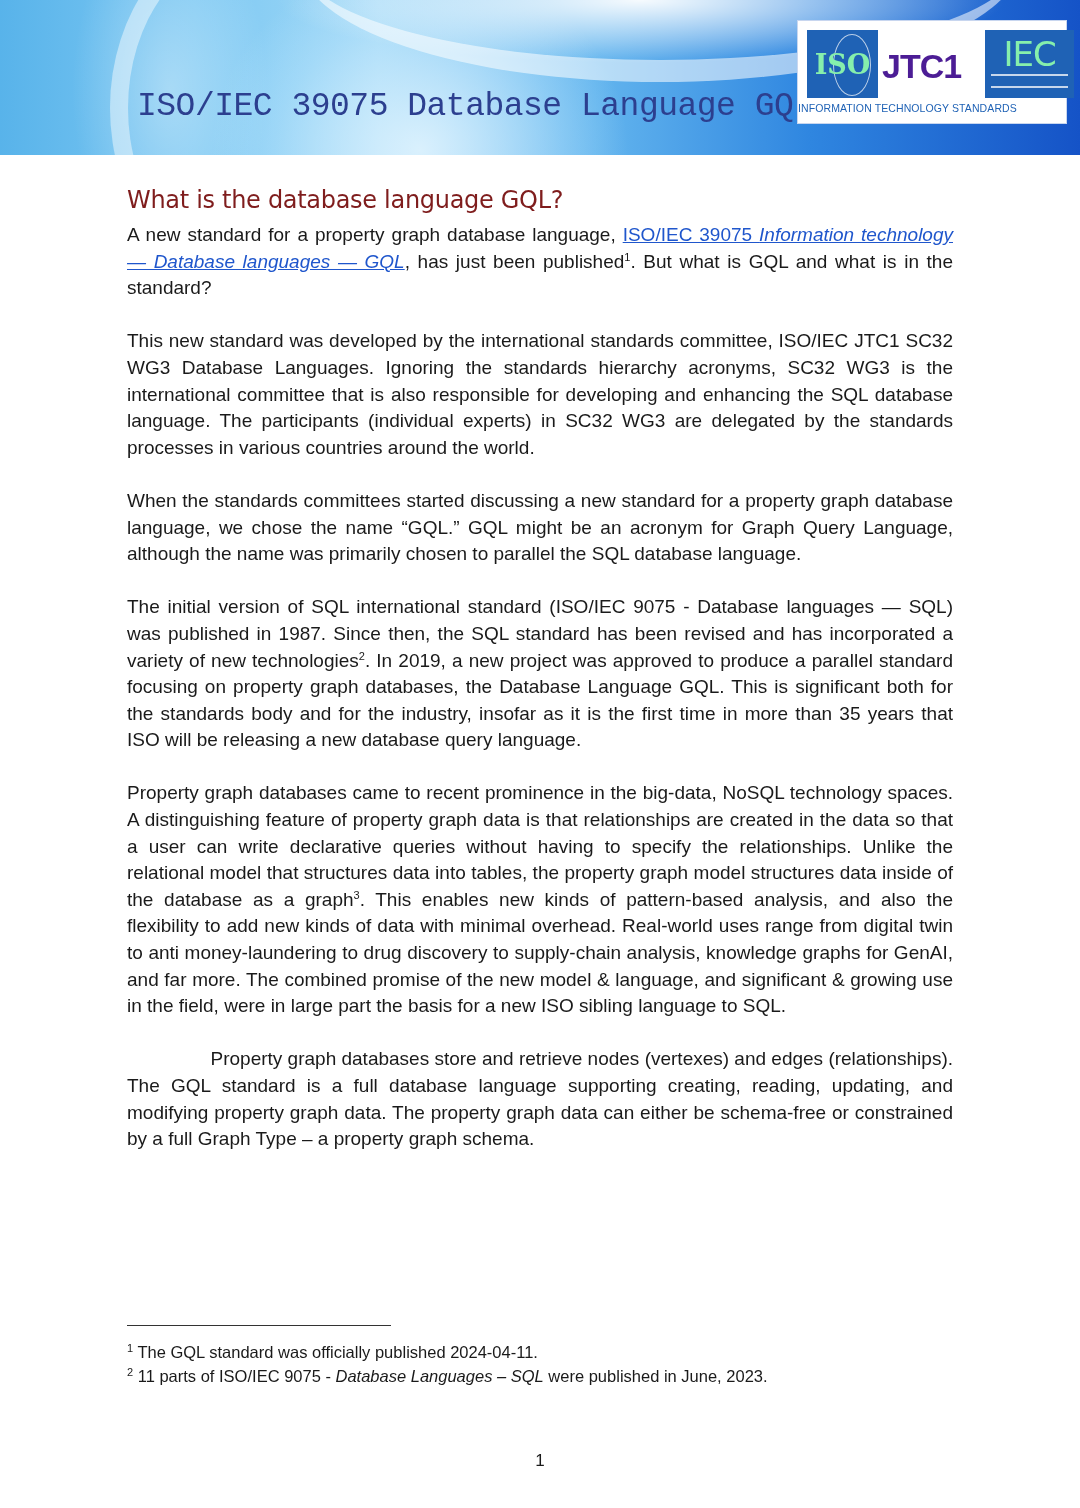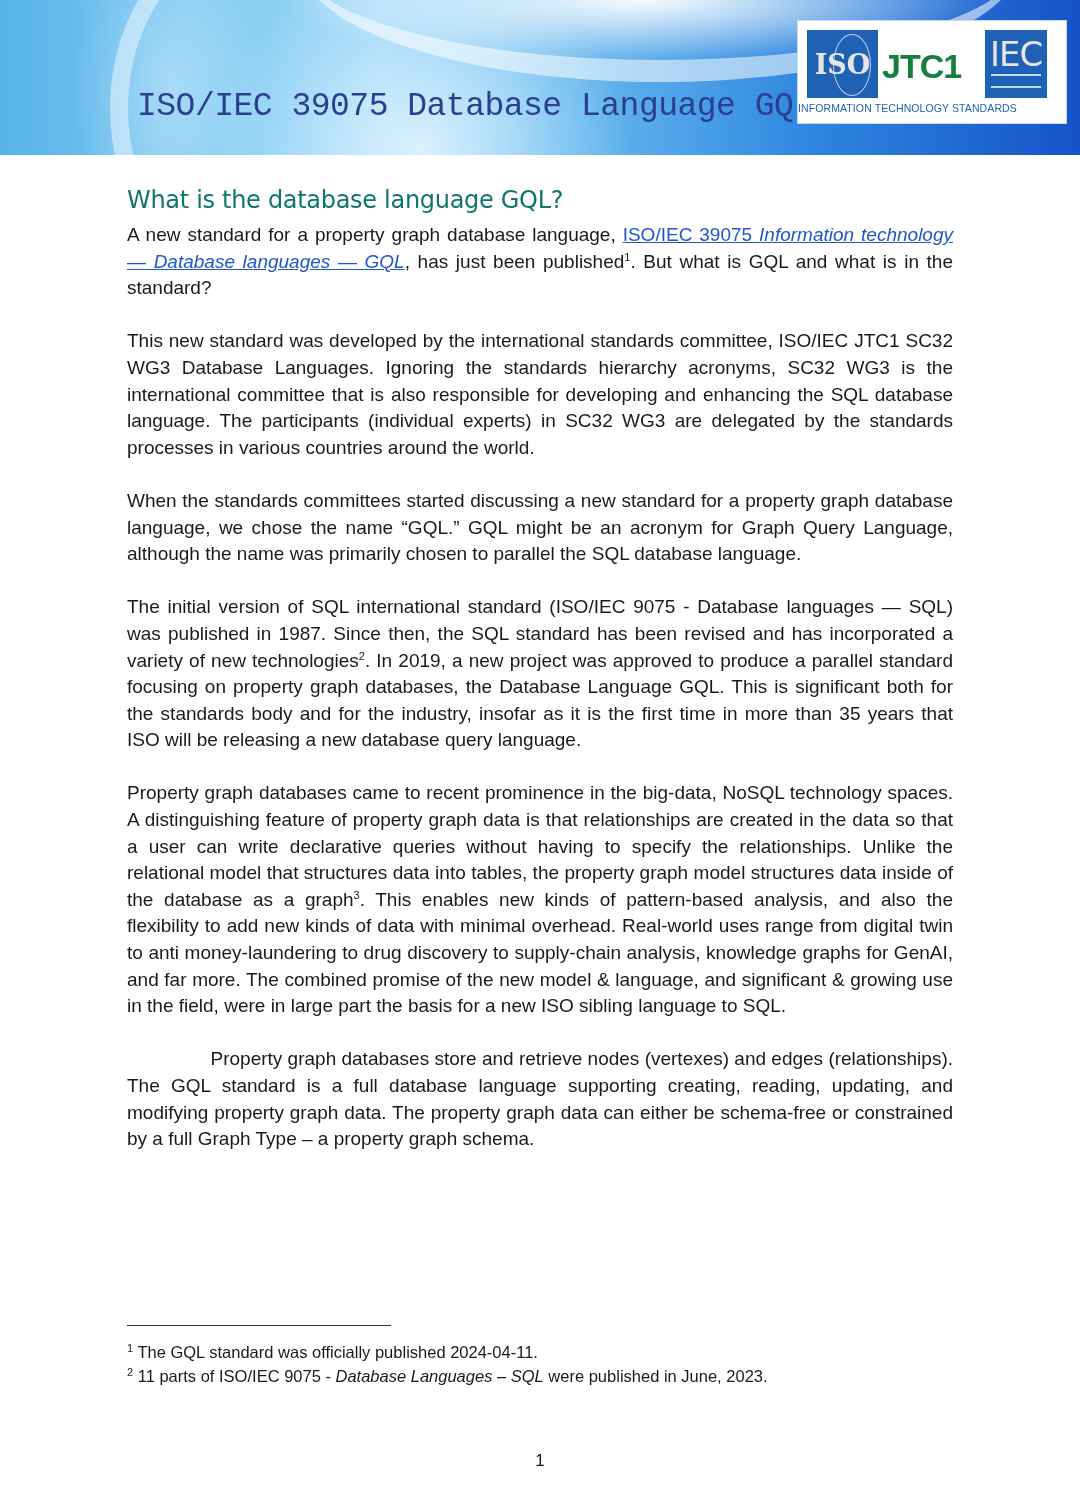--- a/index.html
+++ b/index.html
@@ -27,32 +27,32 @@
   }
   .banner-title {
     position: absolute; left: 137px; top: 88px; font-size: 33px; color: #2c3f8f;
     font-family: Liberation Mono, monospace; letter-spacing: -0.5px; font-weight: normal;
   }
   .logo {
     position: absolute; left: 797px; top: 20px; width: 268px; height: 102px; background: #ffffff;
     border: 1px solid #c8d6ef;
   }
   .logo .box {
-    position: absolute; top: 9px; height: 68px; background: #1f62b5; color: #e5e5e5;
+    position: absolute; top: 9px; height: 68px; background: #1f62b5; color: #86efac;
     font-weight: bold; display: flex; align-items: center; justify-content: center;
   }
   .logo .iso { left: 9px; width: 71px; font-size: 27px; font-family: "DejaVu Serif", serif; }
-  .logo .iec { left: 187px; width: 62px; font-size: 34px; font-weight: normal; font-family: "DejaVu Sans", sans-serif; letter-spacing: -1px; align-items: flex-start; padding-top: 0; }
-  .logo .jtc { position: absolute; left: 84px; top: 26px; font-size: 34px; font-weight: bold; color: #15803d; letter-spacing: -1px; }
+  .logo .iec { left: 187px; width: 89px; font-size: 34px; font-weight: normal; font-family: "DejaVu Sans", sans-serif; letter-spacing: -1px; align-items: flex-start; padding-top: 0; }
+  .logo .jtc { position: absolute; left: 84px; top: 26px; font-size: 34px; font-weight: bold; color: #4c1d95; letter-spacing: -1px; }
   .logo .tagline { position: absolute; left: 0; width: 268px; top: 81px; text-align: left; font-size: 10.5px; color: #1f62b5; letter-spacing: 0.1px; }
   .logo .globe { position: absolute; left: 26px; top: 4px; width: 36px; height: 60px; border: 1.5px solid rgba(255,255,255,0.7); border-radius: 50%; }
   .logo .iec-lines { position: absolute; left: 6px; right: 6px; bottom: 10px; height: 10px; border-top: 2px solid rgba(255,255,255,0.75); border-bottom: 2px solid rgba(255,255,255,0.75); }
 
   .content { position: absolute; left: 127px; top: 186px; width: 826px; }
-  h1 { margin: 0 0 8px 0; font-family: "DejaVu Sans", sans-serif; font-weight: normal; font-size: 24px; color: #0f766e; letter-spacing: -0.3px; }
+  h1 { margin: 0 0 8px 0; font-family: "DejaVu Sans", sans-serif; font-weight: normal; font-size: 24px; color: #7f1d1d; letter-spacing: -0.3px; }
   p { margin: 0 0 26.6px 0; font-size: 19px; line-height: 26.6px; text-align: justify; }
   p.tight { margin-bottom: 0; }
   a { color: #1f56cc; text-decoration: underline; }
   sup { font-size: 11px; line-height: 0; }
   .footrule { position: absolute; left: 127px; top: 1325px; width: 264px; border-top: 1px solid #333; }
   .footnotes { position: absolute; left: 127px; top: 1341px; font-size: 16.5px; line-height: 23.5px; }
   .footnotes sup { font-size: 11px; }
   .page-num { position: absolute; left: 0; width: 1080px; top: 1451px; text-align: center; font-size: 17px; }
 </style>
 </head>

